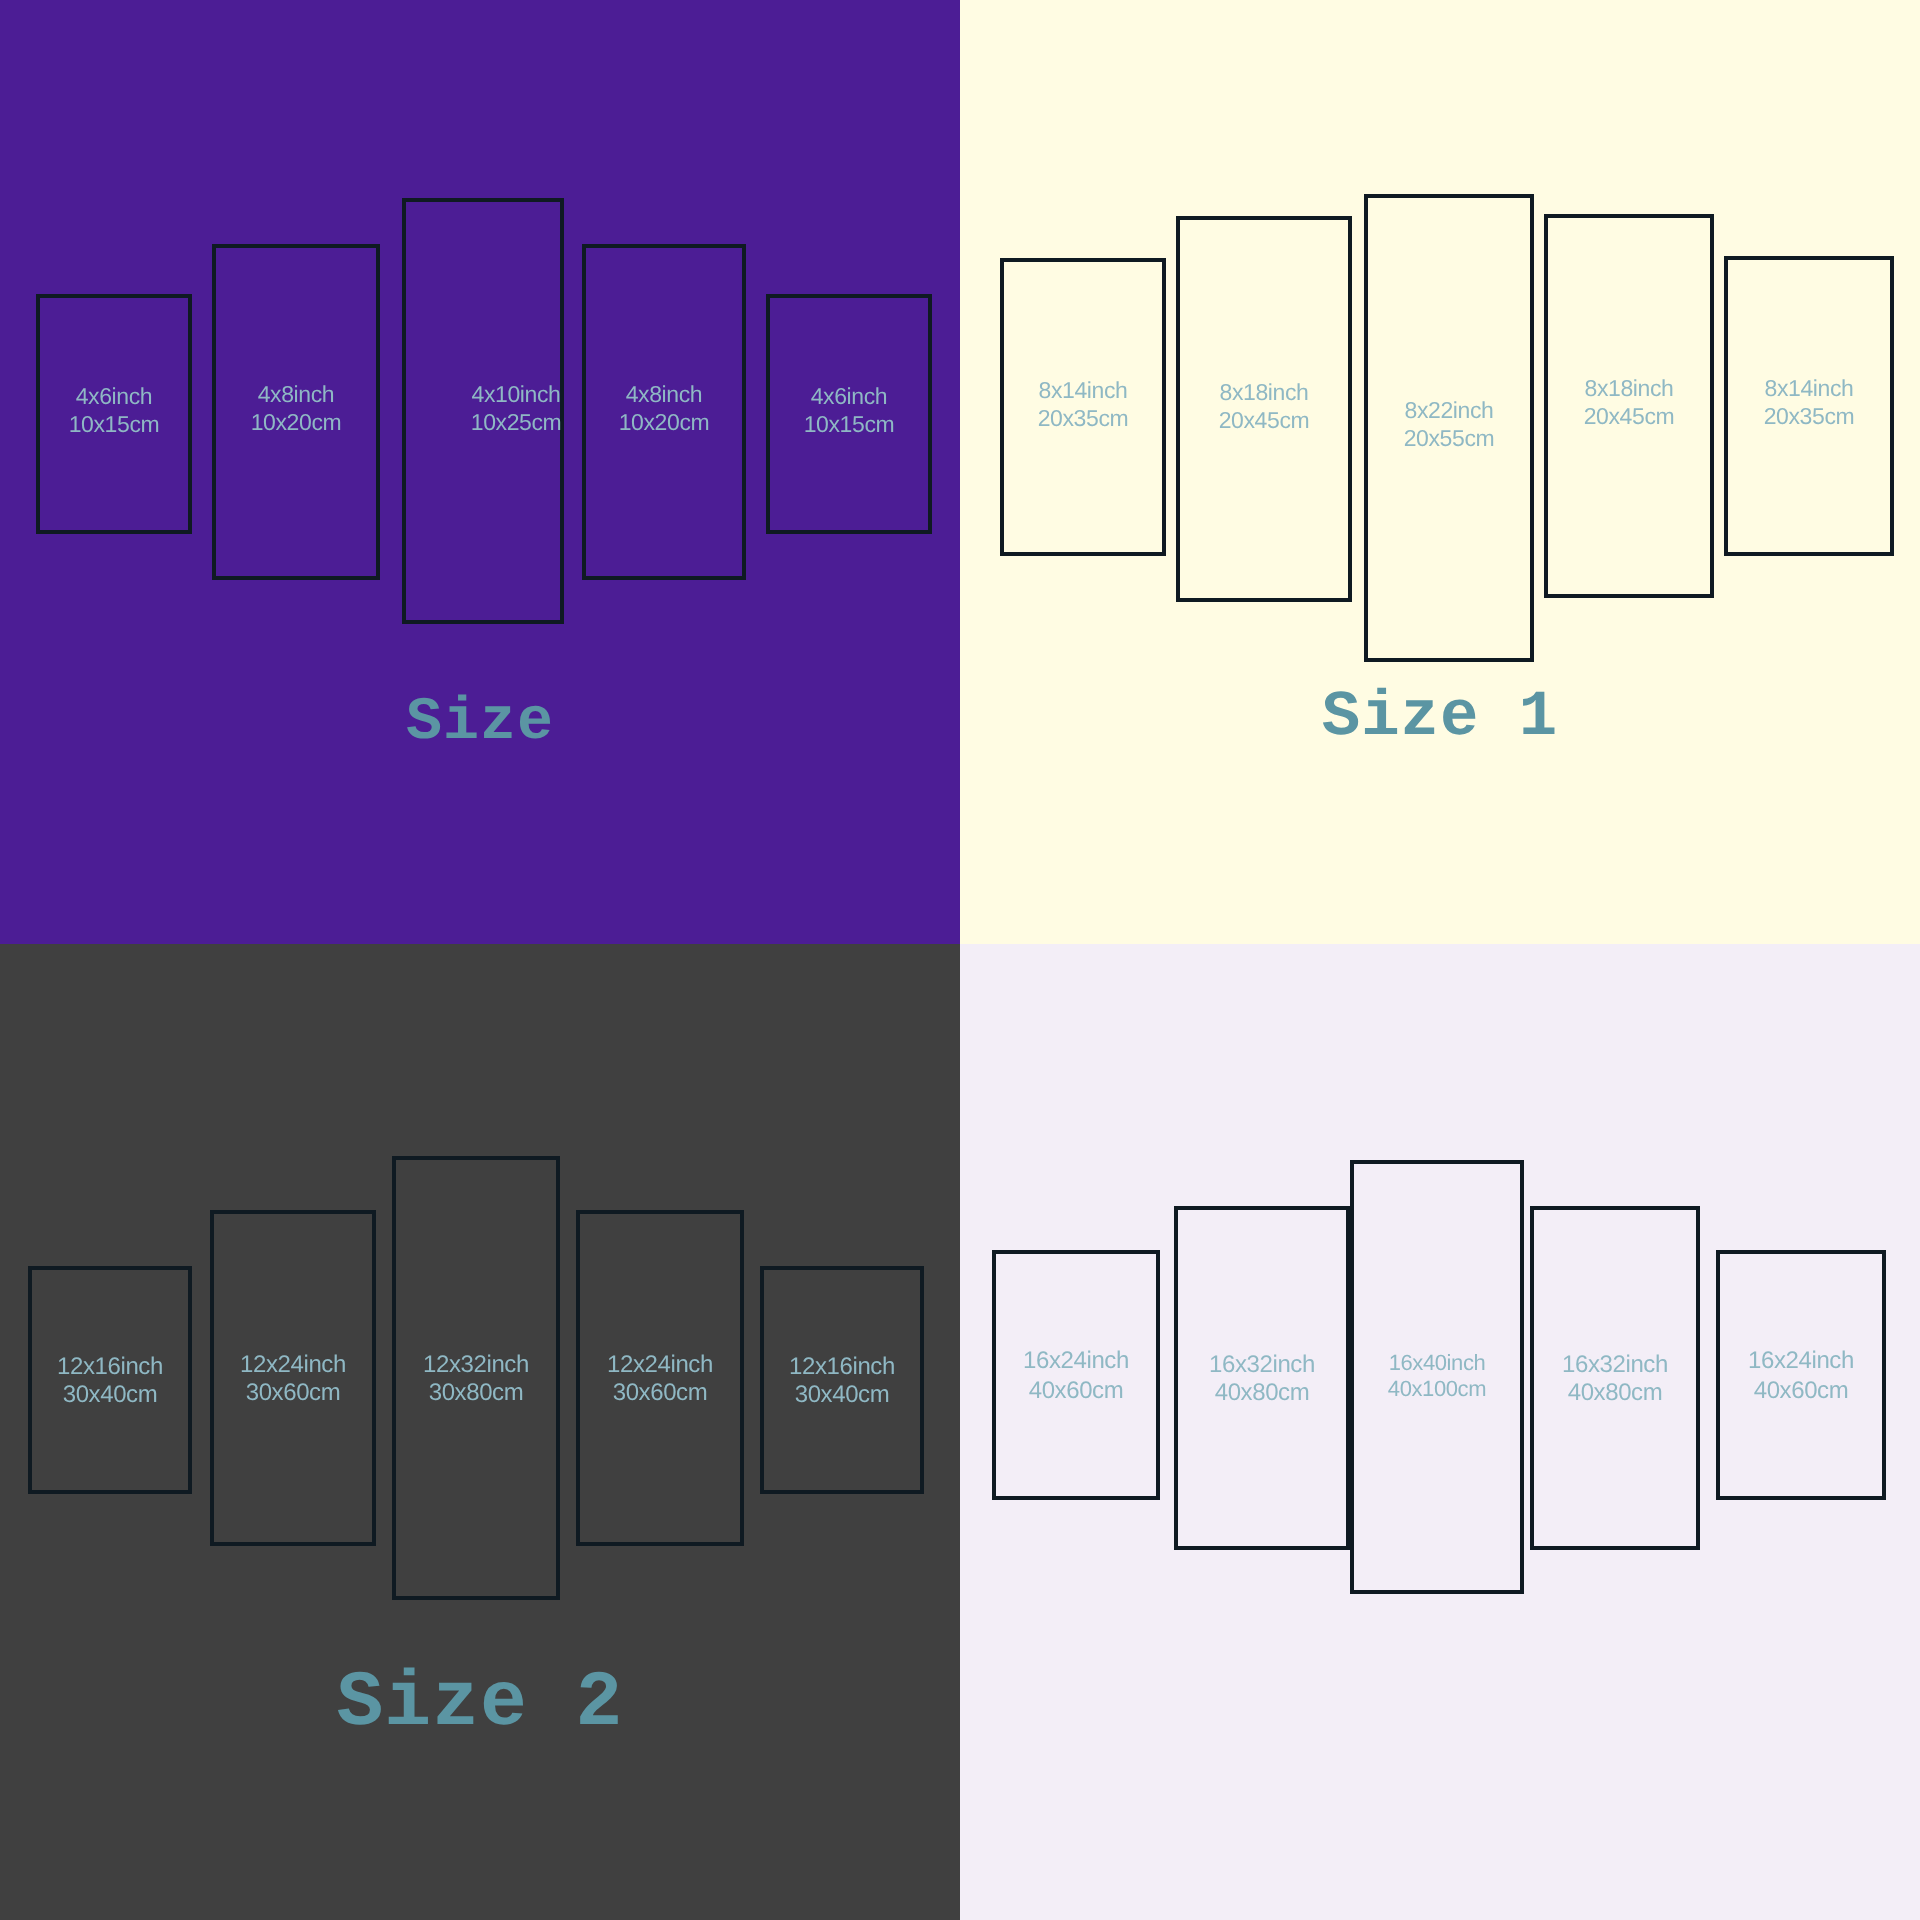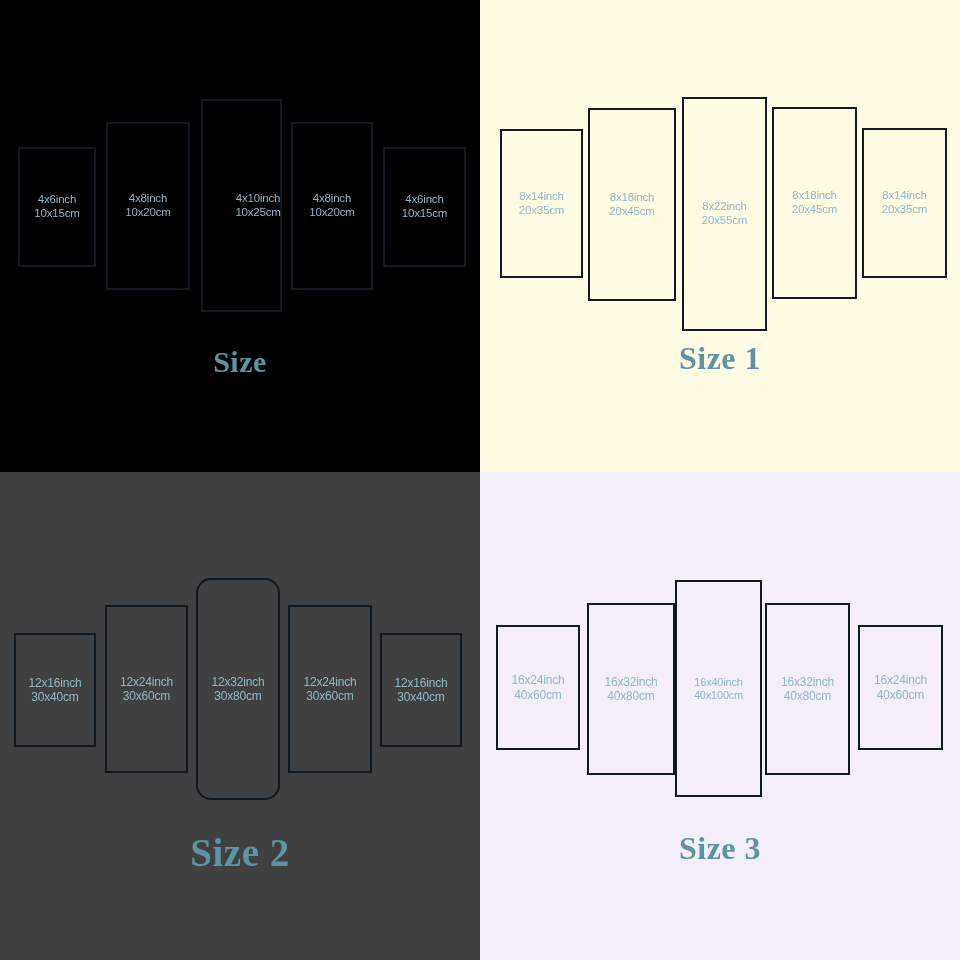--- a/index.html
+++ b/index.html
@@ -35,31 +35,31 @@
     text-align:center;
     line-height:1.18;
     white-space:nowrap;
     letter-spacing:-0.2px;
   }
   .frame-label .l1,.frame-label .l2{display:block;}
   .quad-title{
     position:absolute;
     width:100%;
     text-align:center;
-    font-family:Liberation Serif, serif;
+    font-family:Liberation Mono, monospace;
     font-weight:bold;
     color:#5b95a3;
     letter-spacing:0.5px;
   }
 </style>
 </head>
 <body>
 
 <div id="board">
-    <div class="quadrant" style="left: 0px; top: 0px; width: 480px; height: 542px; background: #000000;">
+    <div class="quadrant" style="left: 0px; top: 0px; width: 480px; height: 542px; background: #4c1d95;">
       <div class="panels">
         <div class="frame" style="left: 18px; top: 147px; width: 78px; height: 120px; border-color: rgb(15, 26, 34);">
           <div class="frame-label" style="color: rgb(143, 184, 196); font-size: 11.5px;">
             <span class="l1">4x6inch</span>
             <span class="l2">10x15cm</span>
           </div>
         </div>
         <div class="frame" style="left: 106px; top: 122px; width: 84px; height: 168px; border-color: rgb(15, 26, 34);">
           <div class="frame-label" style="color: rgb(143, 184, 196); font-size: 11.5px;">
             <span class="l1">4x8inch</span>
@@ -129,21 +129,21 @@
             <span class="l1">12x16inch</span>
             <span class="l2">30x40cm</span>
           </div>
         </div>
         <div class="frame" style="left: 105px; top: 133px; width: 83px; height: 168px; border-color: rgb(15, 26, 34);">
           <div class="frame-label" style="color: rgb(143, 184, 196); font-size: 12px;">
             <span class="l1">12x24inch</span>
             <span class="l2">30x60cm</span>
           </div>
         </div>
-        <div class="frame" style="left: 196px; top: 106px; width: 84px; height: 222px; border-color: rgb(15, 26, 34); border-radius: 15px;">
+        <div class="frame" style="left: 196px; top: 106px; width: 84px; height: 222px; border-color: rgb(15, 26, 34);">
           <div class="frame-label" style="color: rgb(143, 184, 196); font-size: 12px;">
             <span class="l1">12x32inch</span>
             <span class="l2">30x80cm</span>
           </div>
         </div>
         <div class="frame" style="left: 288px; top: 133px; width: 84px; height: 168px; border-color: rgb(15, 26, 34);">
           <div class="frame-label" style="color: rgb(143, 184, 196); font-size: 12px;">
             <span class="l1">12x24inch</span>
             <span class="l2">30x60cm</span>
           </div>
@@ -183,15 +183,14 @@
             <span class="l2">40x80cm</span>
           </div>
         </div>
         <div class="frame" style="left: 378px; top: 153px; width: 85px; height: 125px; border-color: rgb(15, 26, 34);">
           <div class="frame-label" style="color: rgb(143, 184, 196); font-size: 12px;">
             <span class="l1">16x24inch</span>
             <span class="l2">40x60cm</span>
           </div>
         </div>
       </div>
-      <div class="quad-title" style="top: 358px; font-size: 32px; color: rgb(91, 149, 163);">Size 3</div>
     </div>
   </div>
 
 </body></html>

